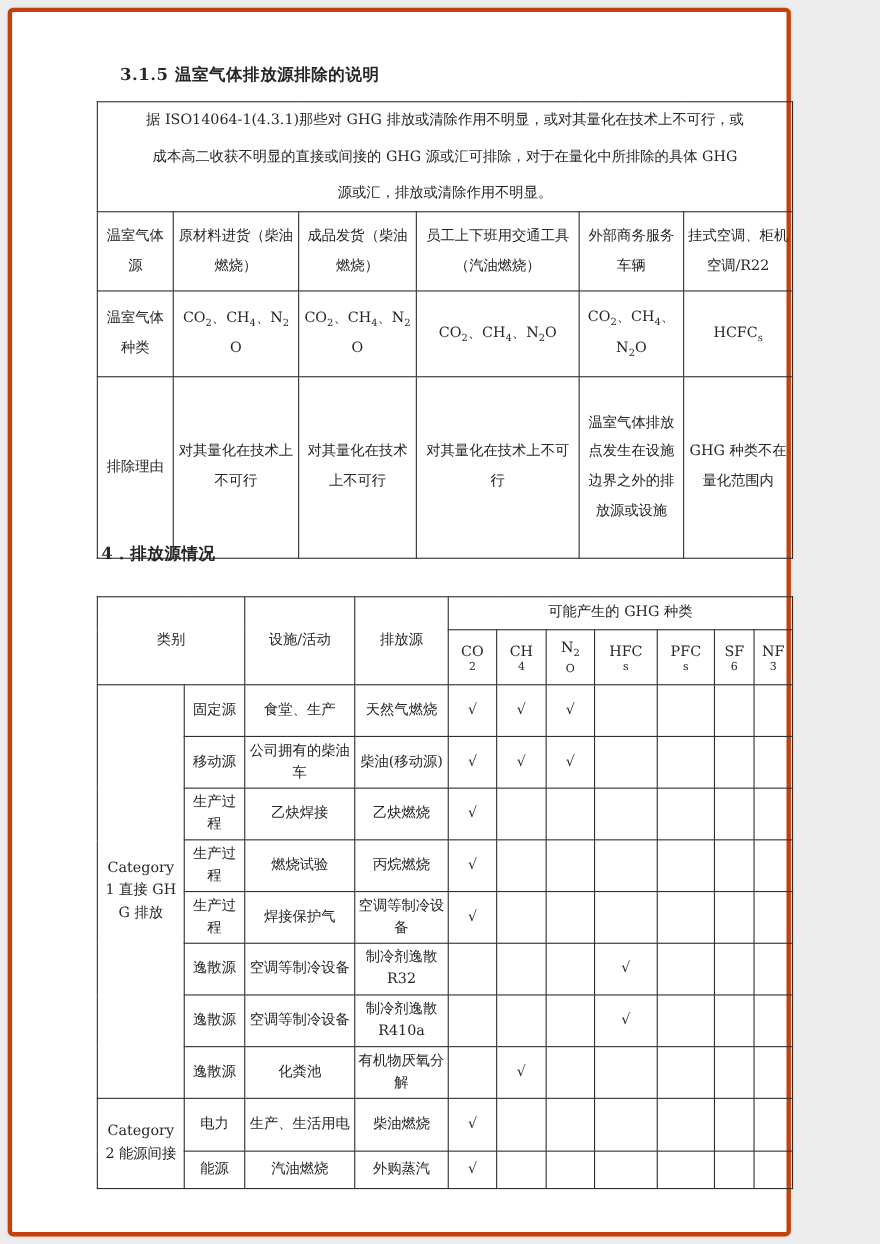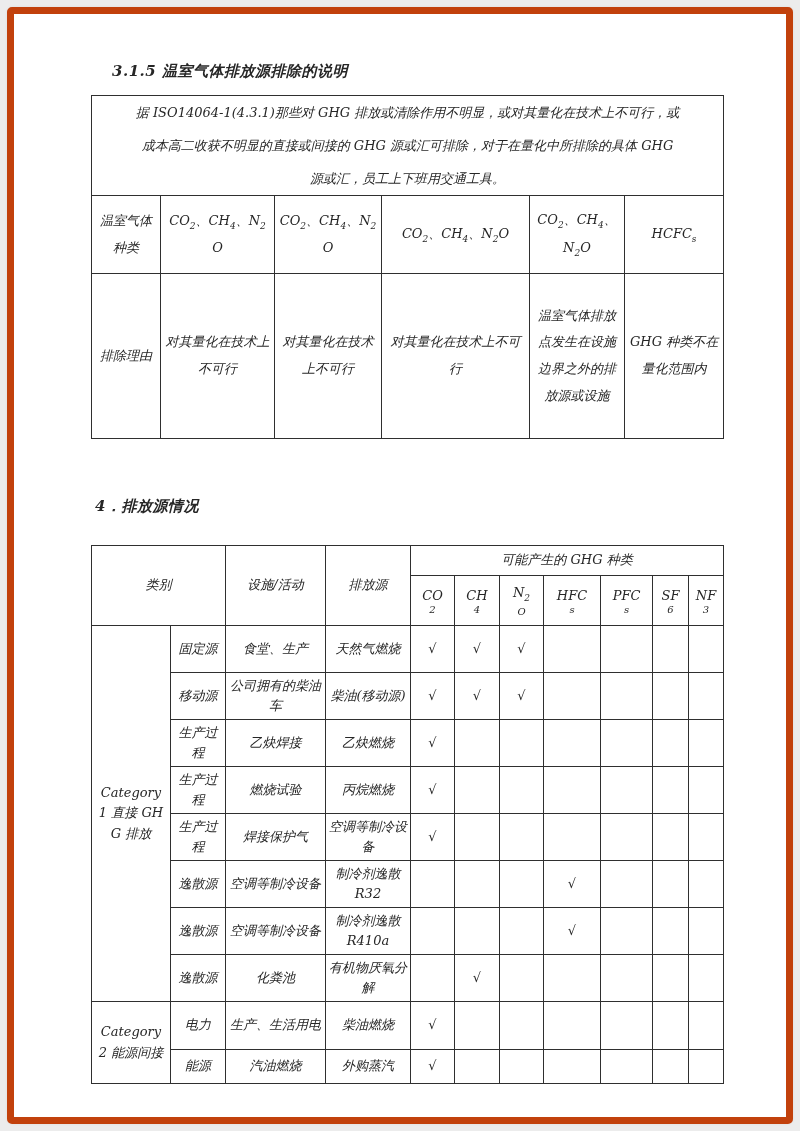--- a/index.html
+++ b/index.html
@@ -5,27 +5,26 @@
   html,body{margin:0;padding:0;}
   body{
     width:800px;height:1131px;
     background:#ececec;
     font-family:"DejaVu Serif","Liberation Serif",serif;
     color:#262626;
     position:relative;
   }
   .page{
     position:absolute;left:7px;top:7px;
-    width:786px;height:1117px;
+    width:712px;height:1117px;
     background:#ffffff;
-    border:7px solid #c2410c;
+    border:4px solid #c2410c;
     border-radius:5px;
     box-sizing:border-box;
     box-shadow:0 0 3px rgba(0,0,0,0.06);
-    font-style:italic;
   }
   .h-title{
     position:absolute;
     font-size:15px;font-weight:bold;
     letter-spacing:0.5px;
     white-space:nowrap;
   }
   #heading-315{left:98px;top:48px;}
   #heading-4{left:81px;top:483px;}
 
@@ -71,22 +70,30 @@
         <col style="width:107px">
       <col style="width:148px">
         <col style="width:95px">
         <col style="width:99px">
     </colgroup>
     <tbody>
         <tr style="height:100px">
       <td colspan="6" class="intro-cell">
         <div class="intro-line">据 ISO14064-1(4.3.1)那些对 GHG 排放或清除作用不明显，或对其量化在技术上不可行，或</div>
         <div class="intro-line">成本高二收获不明显的直接或间接的 GHG 源或汇可排除，对于在量化中所排除的具体 GHG</div>
-        <div class="intro-line">源或汇，员工上下班用交通工具。</div>
-      </td>
+        <div class="intro-line">源或汇，排放或清除作用不明显。</div>
+      </td>
+    </tr>
+    <tr style="height:72px">
+      <td>温室气体源</td>
+      <td>原材料进货（柴油燃烧）</td>
+      <td>成品发货（柴油燃烧）</td>
+      <td>员工上下班用交通工具（汽油燃烧）</td>
+      <td>外部商务服务车辆</td>
+      <td>挂式空调、柜机空调/R22</td>
     </tr>
     <tr style="height:78px">
       <td>温室气体种类</td>
       <td>CO<sub>2</sub>、CH<sub>4</sub>、N<sub>2</sub>O</td>
       <td>CO<sub>2</sub>、CH<sub>4</sub>、N<sub>2</sub>O</td>
       <td>CO<sub>2</sub>、CH<sub>4</sub>、N<sub>2</sub>O</td>
       <td>CO<sub>2</sub>、CH<sub>4</sub>、N<sub>2</sub>O</td>
       <td>HCFC<sub>s</sub></td>
     </tr>
     <tr style="height:165px">

